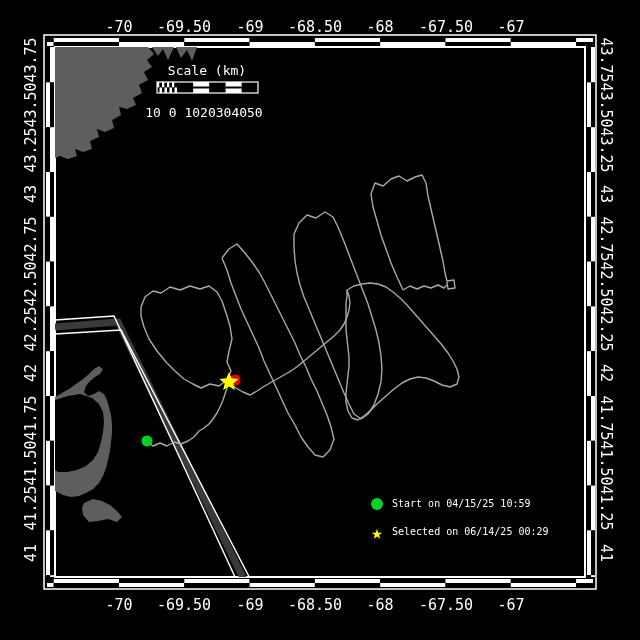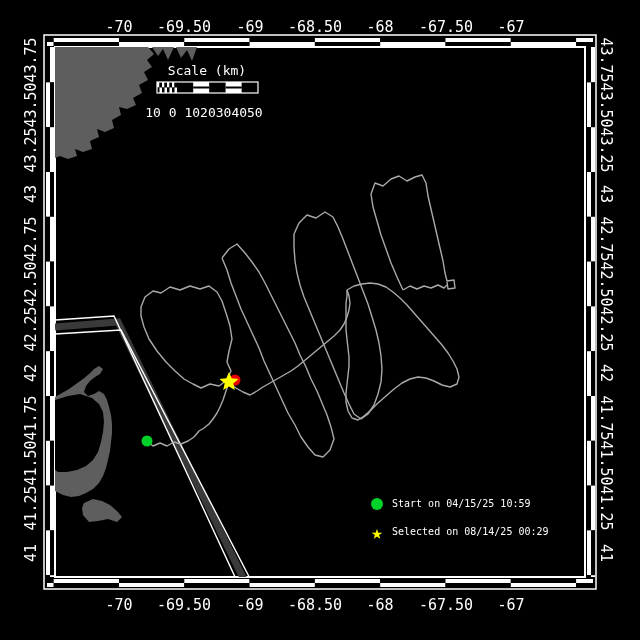--- a/index.html
+++ b/index.html
@@ -221,16 +221,16 @@
     <div class="legend-row">
       <span class="legend-marker">
         <span class="legend-dot" id="legend-dot-start" style="background: rgb(0, 210, 42);"></span>
       </span>
       <span class="legend-label">Start on 04/15/25 10:59</span>
     </div>
     <div class="legend-row">
       <span class="legend-marker">
         <span class="legend-star" id="legend-star" style="color: rgb(255, 255, 0);">★</span>
       </span>
-      <span class="legend-label">Selected on 08/14/25 00:29</span>
+      <span class="legend-label">Selected on 06/14/25 00:29</span>
     </div>
   </div>
 </div>
 
 </body></html>

